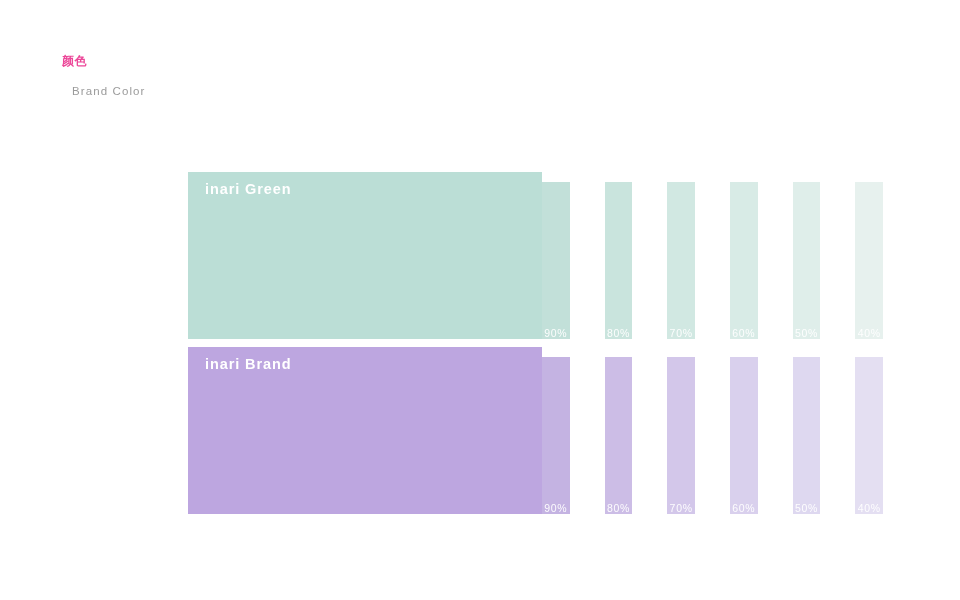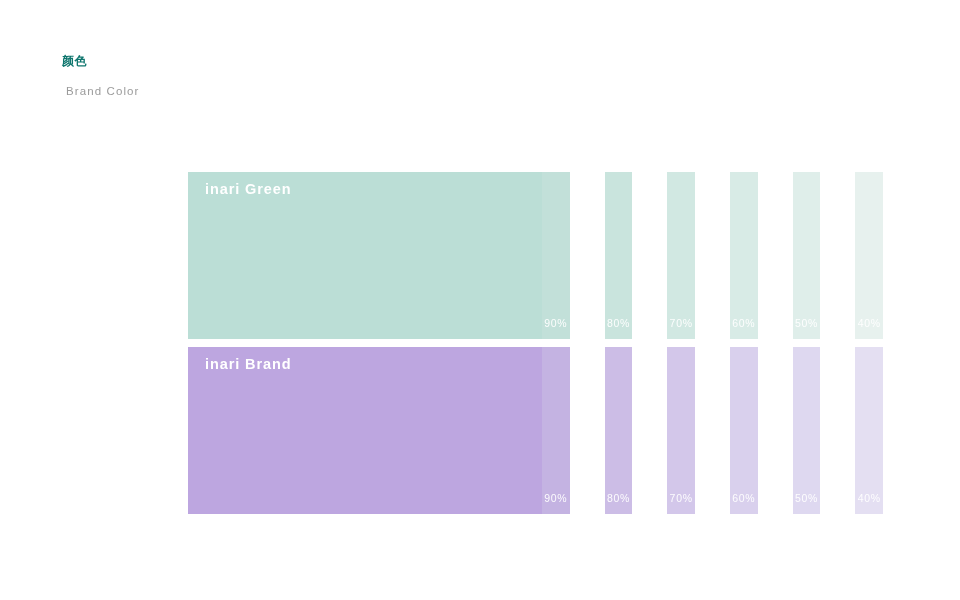--- a/index.html
+++ b/index.html
@@ -18,31 +18,31 @@
 
   
   .page-head {
     position: absolute;
     left: 62px;
     top: 54px;
   }
   .page-title {
     font-size: 12px;
     font-weight: bold;
-    color: #0f766e;
+    color: #ec4899;
     letter-spacing: .5px;
     margin: 0 0 17px 0;
     line-height: 14px;
   }
   .page-subtitle {
     font-size: 11.5px;
     font-weight: normal;
     color: #9b9b9b;
     letter-spacing: 1.1px;
-    margin: 4px;
+    margin: 10px;
     line-height: 13px;
   }
 
   
   .swatch {
     position: absolute;
     left: 188px;
     width: 731px;
     height: 167px;
     overflow: hidden;
@@ -89,21 +89,21 @@
     opacity: .92;
   }
   .spec-val {
     opacity: .92;
   }
 
   
   .tints {
     position: absolute;
     left: 354px;
-    top: 0;
+    top: 10px;
     width: 341px;
     height: 100%;
     display: flex;
     gap: 35px;
   }
   .tint {
     flex: 1 1 0;
     position: relative;
     height: 100%;
   }

